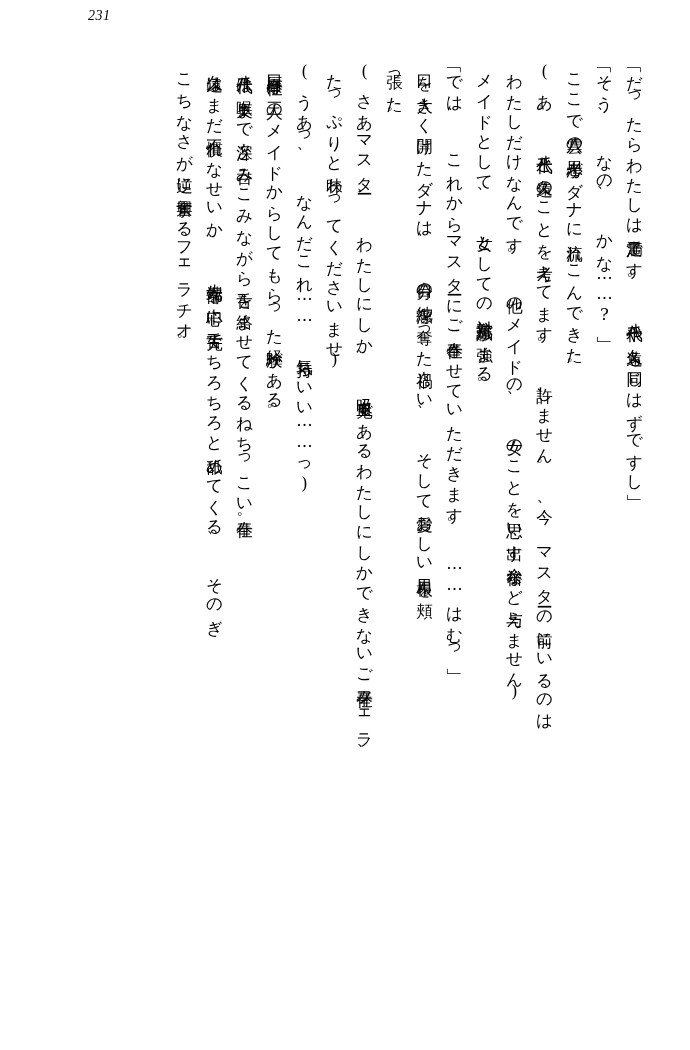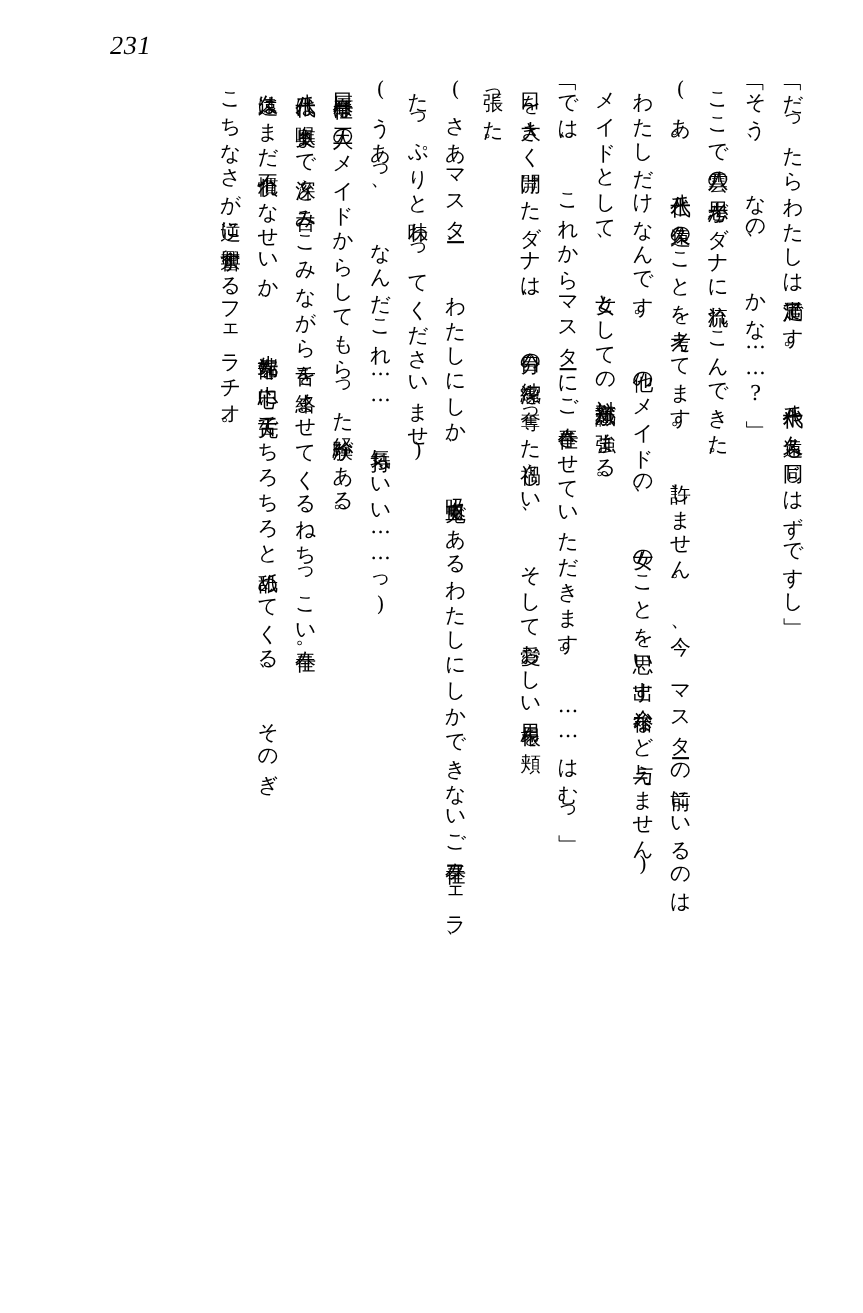--- a/index.html
+++ b/index.html
@@ -12,23 +12,23 @@
     height: 1050px;
     position: relative;
     font-family: "Liberation Serif", "DejaVu Serif", serif;
     color: #000000;
     overflow: hidden;
   }
 
   
   .page-number {
     position: absolute;
-    top: 24px;
+    top: 8px;
     left: 88px;
-    font-size: 21px;
+    font-size: 14px;
     font-style: italic;
     font-family: "Liberation Serif", "DejaVu Serif", serif;
     letter-spacing: 0.5px;
   }
 
   
   .page-body {
     position: absolute;
     top: 62px;
     right: 48px;

